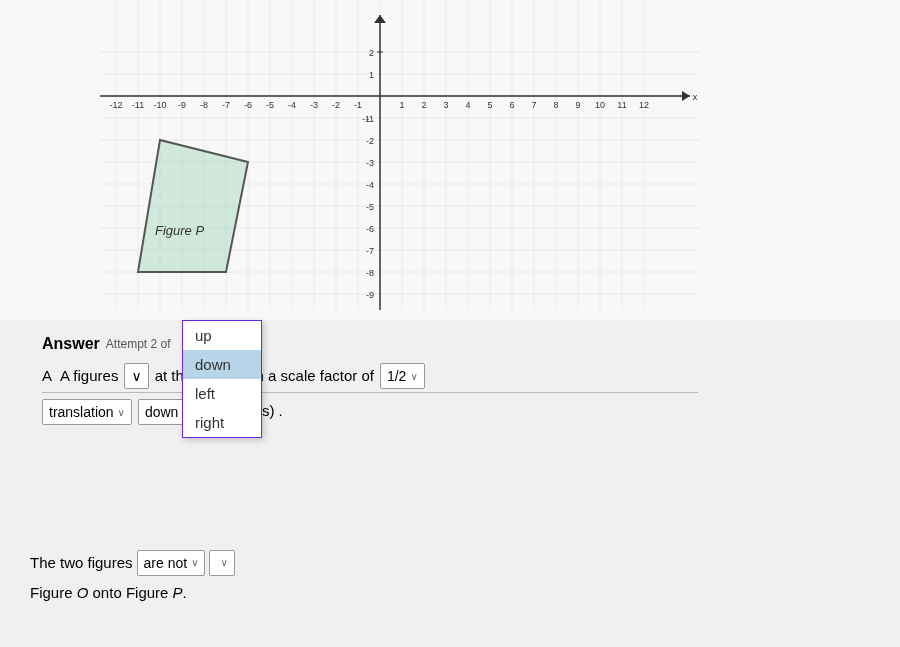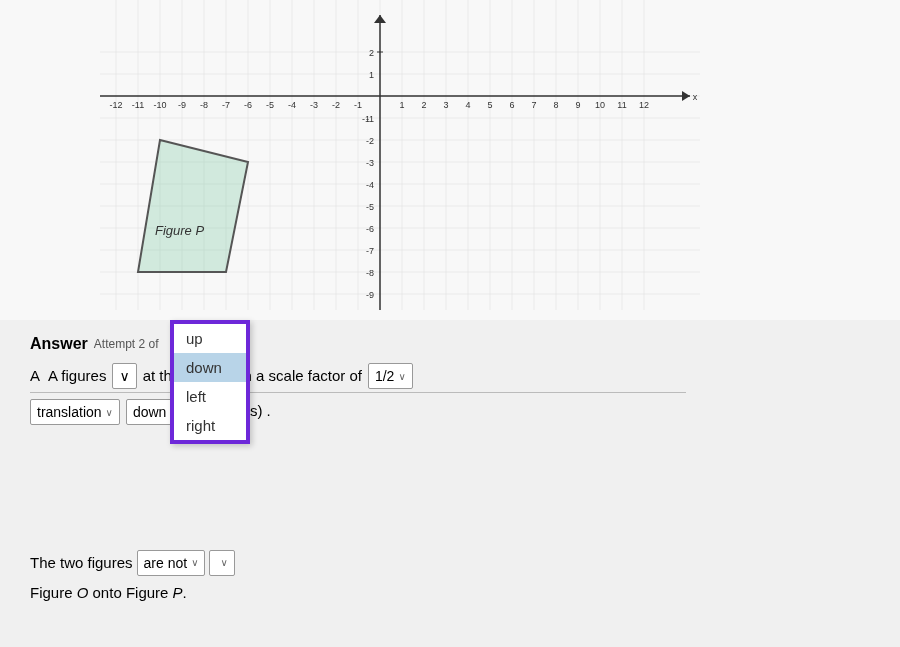--- a/index.html
+++ b/index.html
@@ -34,21 +34,21 @@
       top: 0;
       left: 0;
       width: 100%;
       height: 100%;
     }
 
     
     .answer-section {
       position: absolute;
       top: 320px;
-      left: 0;
+      left: 12px;
       width: 716px;
       padding: 10px 30px;
     }
 
     .answer-label {
       font-weight: bold;
       font-size: 16px;
       margin-right: 6px;
       line-height: 28px;
     }
@@ -59,21 +59,21 @@
       margin-right: 8px;
       line-height: 28px;
     }
 
     
     .dropdown-menu {
       position: absolute;
       left: 140px;
       top: -10px;
       background: white;
-      border: 4px solid #6d28d9;
+      border: 1px solid #6d28d9;
       box-shadow: 2px 2px 6px rgba(0,0,0,0.2);
       z-index: 10;
       min-width: 80px;
     }
 
     .dropdown-menu-item {
       padding: 6px 12px;
       font-size: 15px;
       cursor: pointer;
       color: #333;

